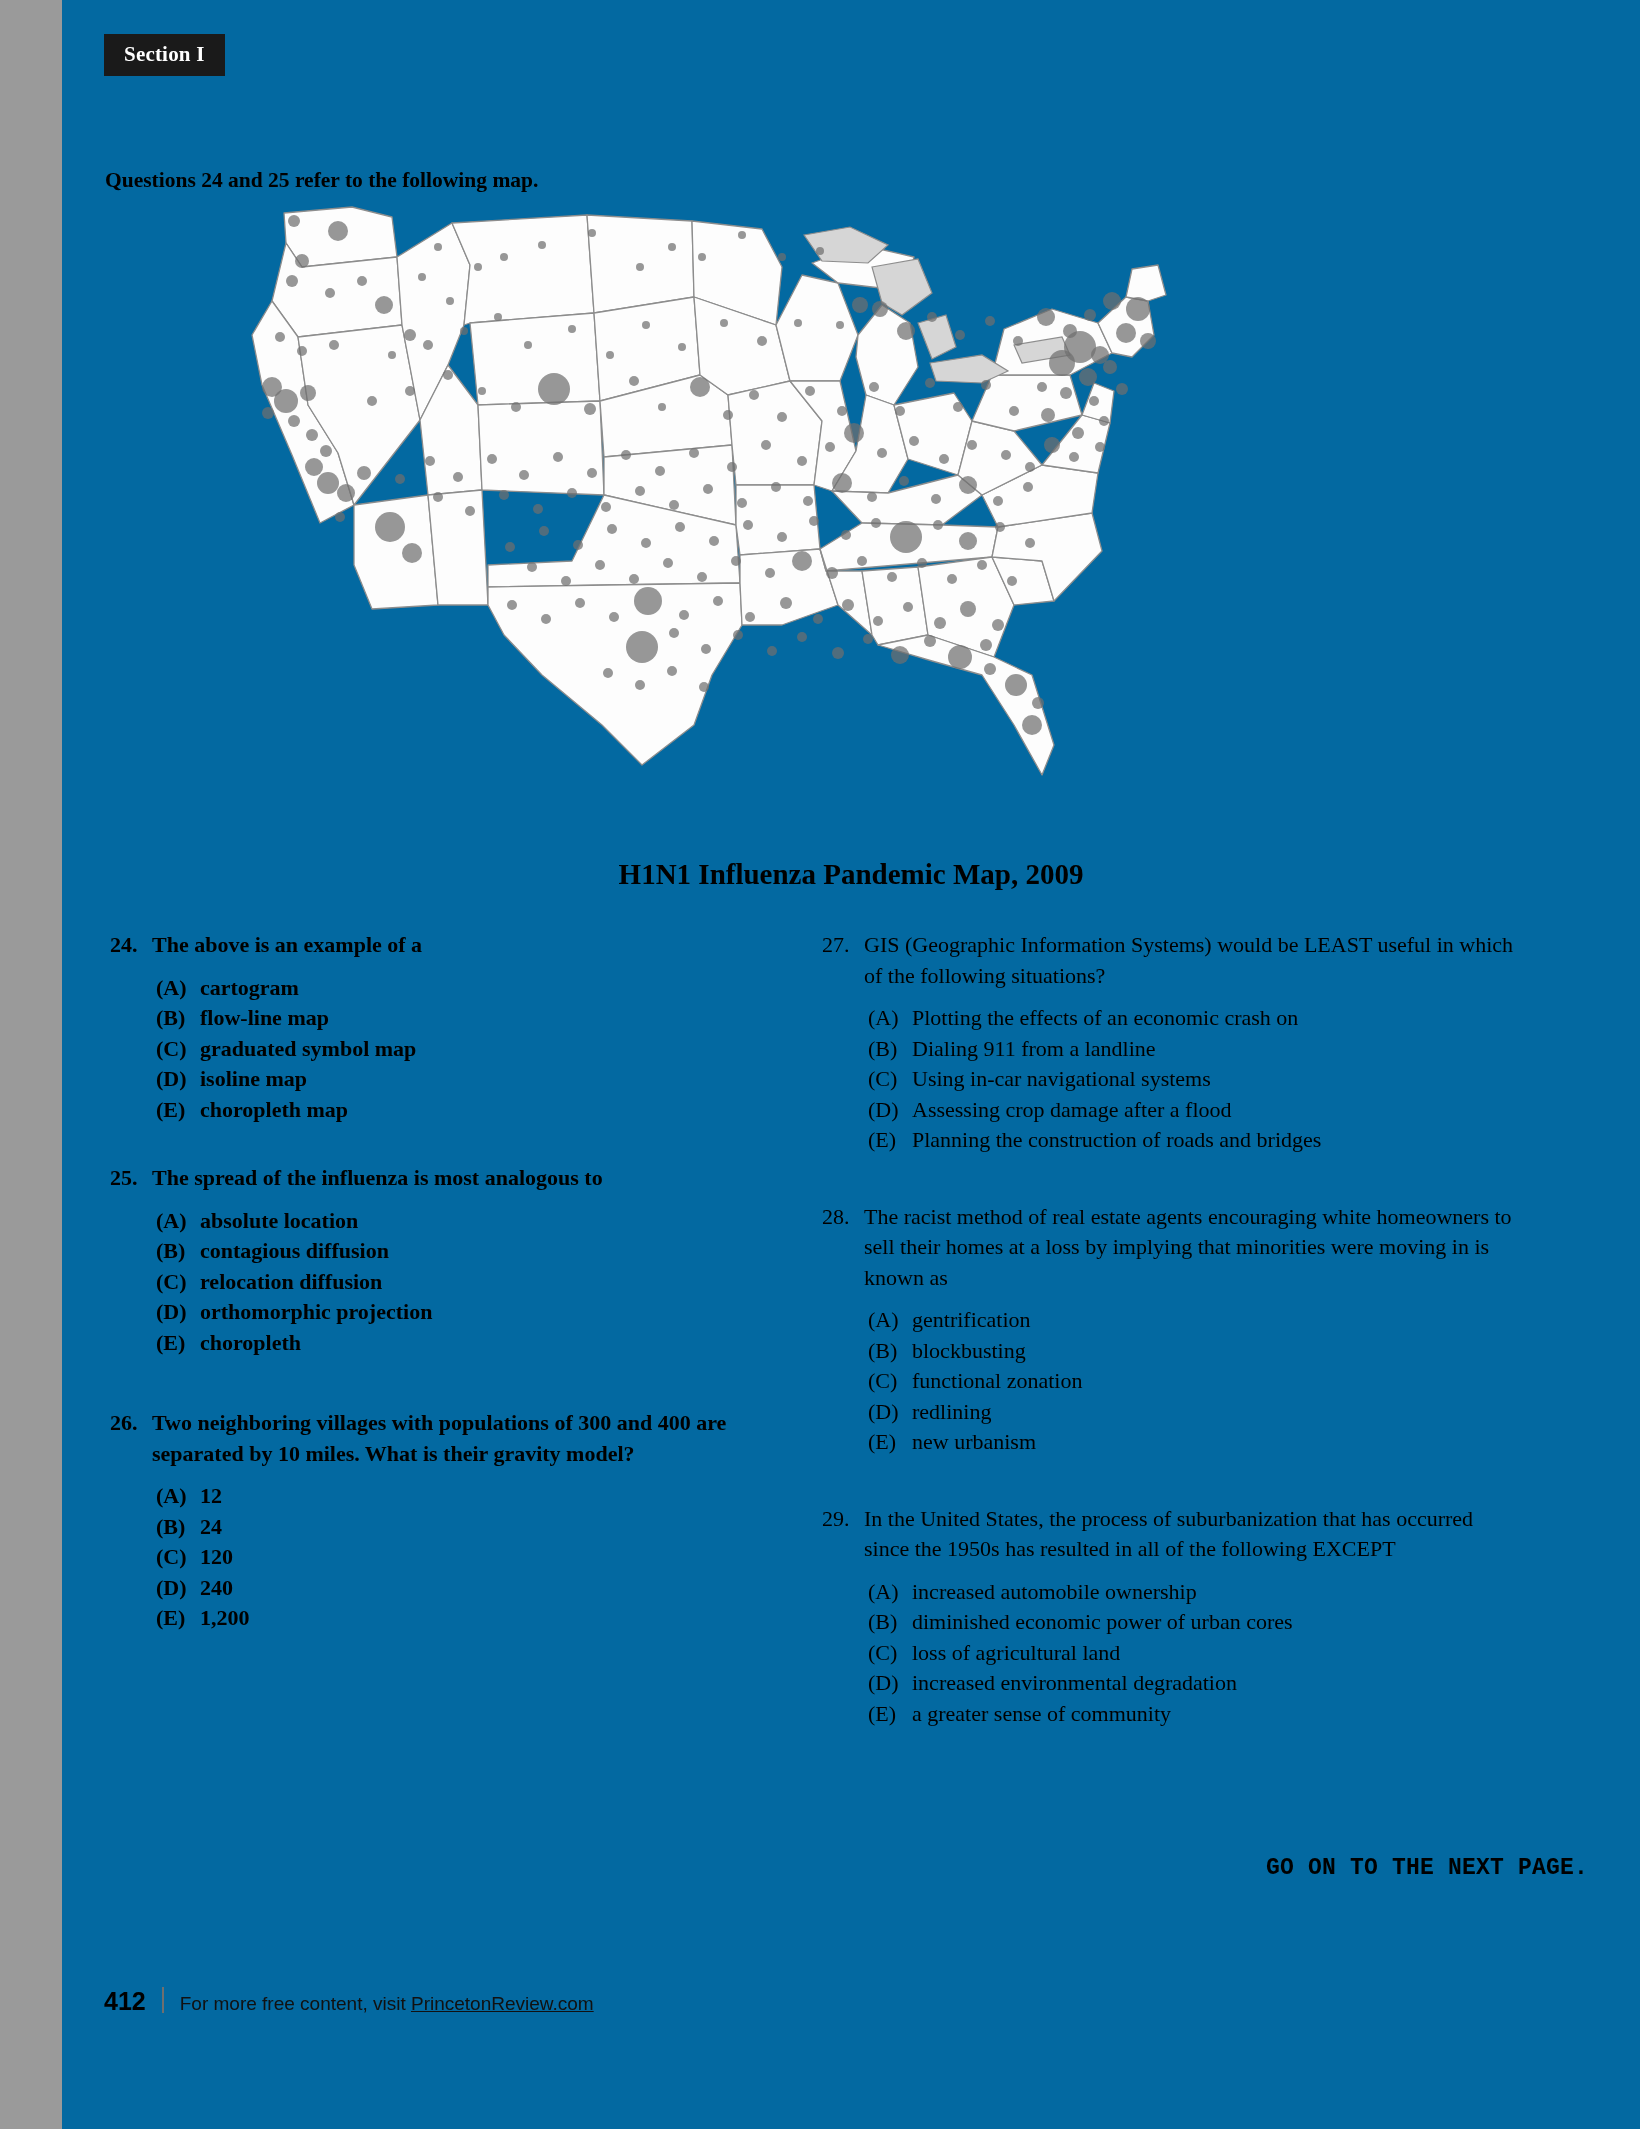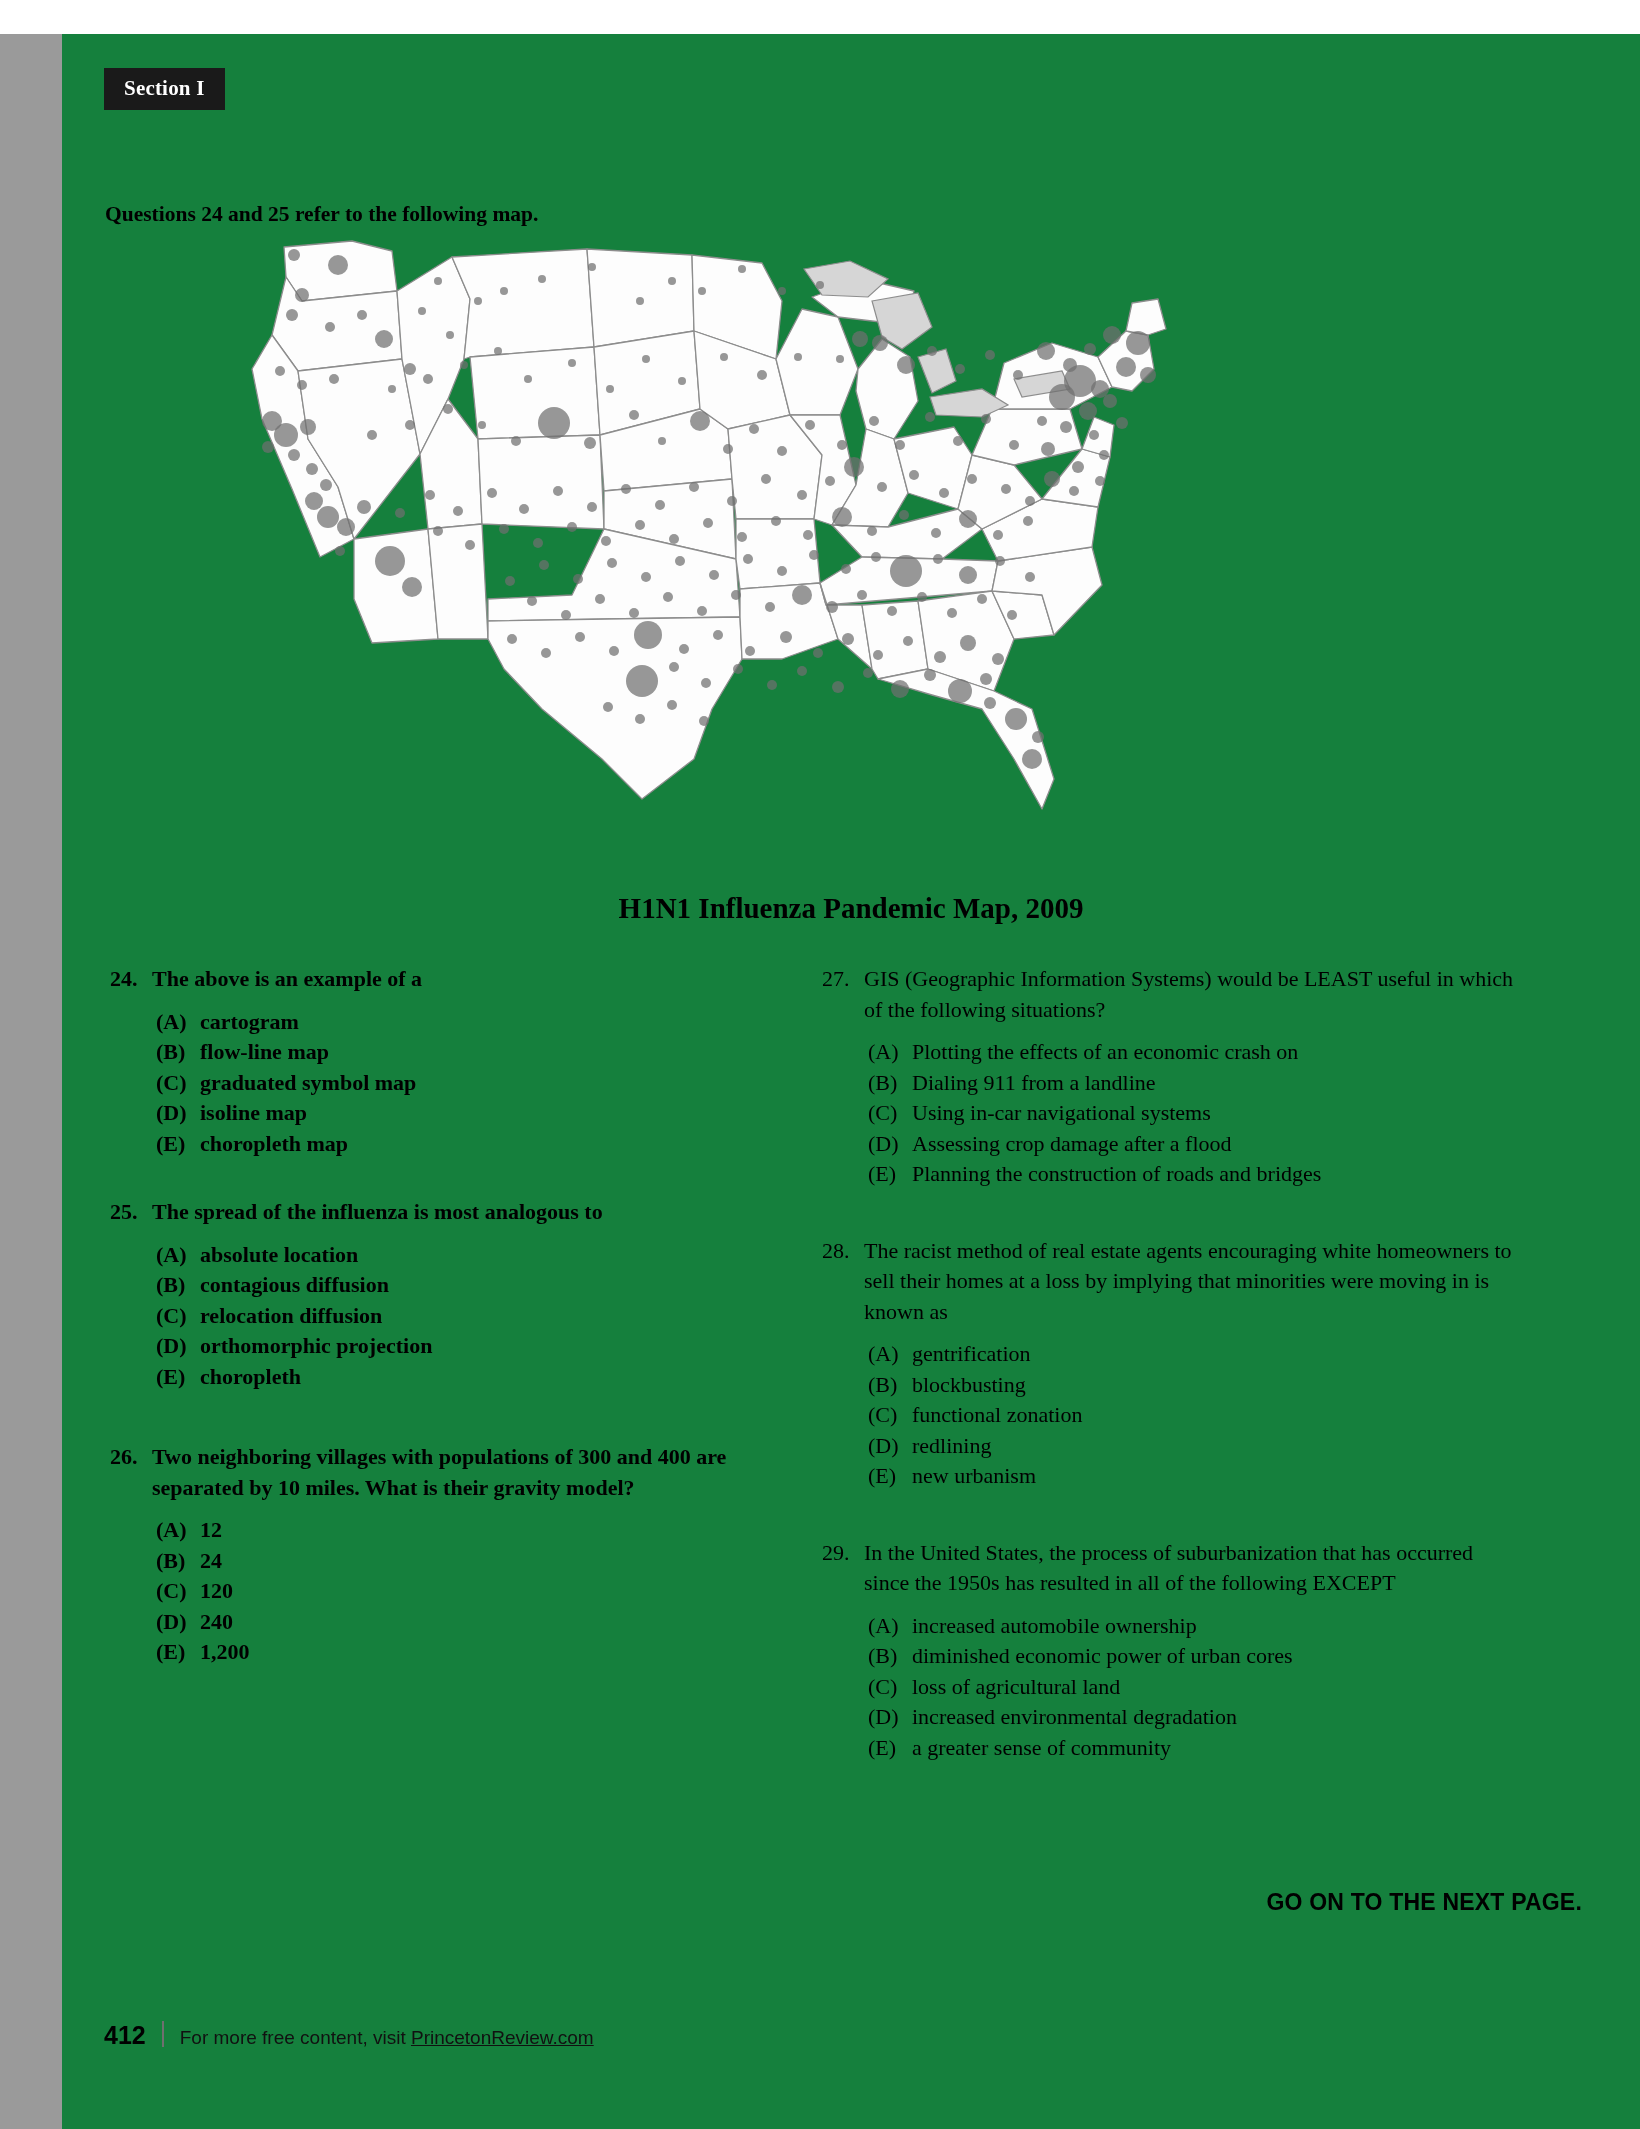--- a/index.html
+++ b/index.html
@@ -11,22 +11,21 @@
     width: 1640px;
     height: 2129px;
     position: relative;
     font-family: "Liberation Serif", serif;
     color: #000;
     overflow: hidden;
   }
   .page {
     position: absolute;
     inset: 0;
-    background: #15803d;
-    margin-top: 34px;
+    background: #0369a1;
   }
   .left-gutter {
     position: absolute;
     left: 0;
     top: 0;
     width: 62px;
     height: 2129px;
     background: #9a9a9a;
   }
   .content {
@@ -119,23 +118,23 @@
   }
   .choice-text {
     flex: 1 1 auto;
   }
   .choice-text .indent2 {
     display: block;
     padding-left: 30px;
   }
   .goon {
     position: absolute;
-    right: 58px;
+    right: 52px;
     top: 1855px;
-    font-family: Liberation Sans, sans-serif;
+    font-family: Liberation Mono, monospace;
     font-weight: bold;
     font-size: 23px;
     letter-spacing: 0.2px;
   }
   .footer {
     position: absolute;
     left: 42px;
     top: 1984px;
     display: flex;
     align-items: baseline;

